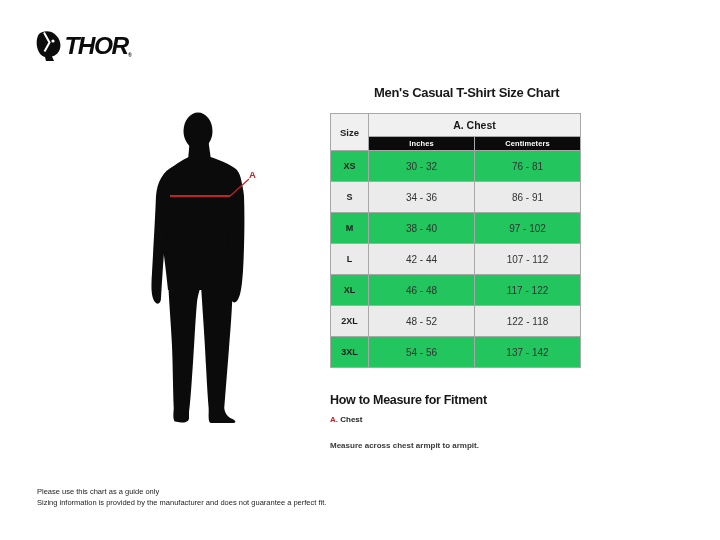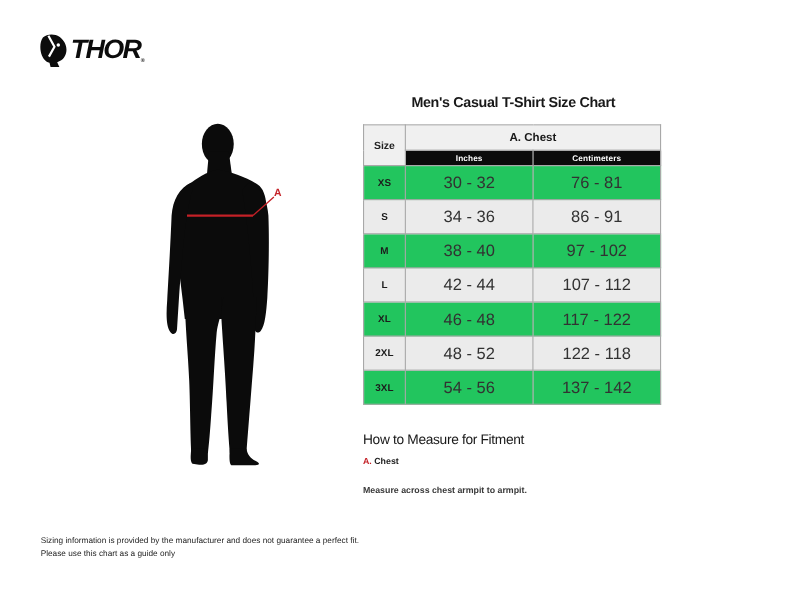--- a/index.html
+++ b/index.html
@@ -34,21 +34,21 @@
   .figure{position:absolute;left:148px;top:112px;overflow:visible;}
 
   
   .title{
     position:absolute;left:330px;top:85px;
     font-size:13px;font-weight:bold;letter-spacing:-0.3px;color:#181818;padding-left:44px;
   }
 
   
   .size-table{
-    position:absolute;left:330px;top:113px;width:271px;
+    position:absolute;left:330px;top:113px;width:251px;
     border-collapse:collapse;table-layout:fixed;
   }
   .size-table th,.size-table td{
     border:1px solid var(--table-border);
     text-align:center;vertical-align:middle;
   }
   .size-col{width:38px;}
   .size-h{
     background:var(--header-gray);
     font-size:9.5px;font-weight:bold;color:#222;
@@ -57,26 +57,26 @@
     background:var(--header-gray);
     font-size:10.5px;font-weight:bold;color:#181818;height:23px;
   }
   .unit-h{
     background:var(--header-bar);color:#ffffff;
     font-size:7.5px;font-weight:bold;height:14px;letter-spacing:0.1px;
   }
   .size-table tbody tr{height:31px;background:#22c55e;}
   .size-table tbody tr:nth-child(even){background:var(--row-alt);}
   .size-table tbody th{font-size:9px;font-weight:bold;color:#1c1c1c;}
-  .size-table tbody td{font-size:15px;color:#323232;}
+  .size-table tbody td{font-size:10px;color:#323232;}
 
   
   .measure-heading{
     position:absolute;left:330px;top:393px;
-    font-size:12.5px;font-weight:normal;letter-spacing:-0.3px;color:#181818;
+    font-size:12.5px;font-weight:bold;letter-spacing:-0.3px;color:#181818;
   }
   .measure-item{position:absolute;left:330px;top:415px;}
   .measure-key{font-size:8px;font-weight:bold;color:#1c1c1c;}
   .key-letter{color:var(--accent-red);}
   .measure-desc{font-size:8px;color:#3a3a3a;margin-top:17px;font-weight:bold;}
 
   
   .footer{
     position:absolute;left:37px;top:487px;
     font-size:7.5px;line-height:10.5px;color:#242424;
@@ -174,15 +174,15 @@
 <h2 class="measure-heading">How to Measure for Fitment</h2>
 <div class="measure-item">
   <div class="measure-key">
     <span class="key-letter">A.</span>
     <span class="key-name">Chest</span>
   </div>
   <div class="measure-desc">Measure across chest armpit to armpit.</div>
 </div>
 
 <div class="footer">
+  <div>Please use this chart as a guide only</div>
   <div>Sizing information is provided by the manufacturer and does not guarantee a perfect fit.</div>
-  <div>Please use this chart as a guide only</div>
 </div>
 
 </body></html>

